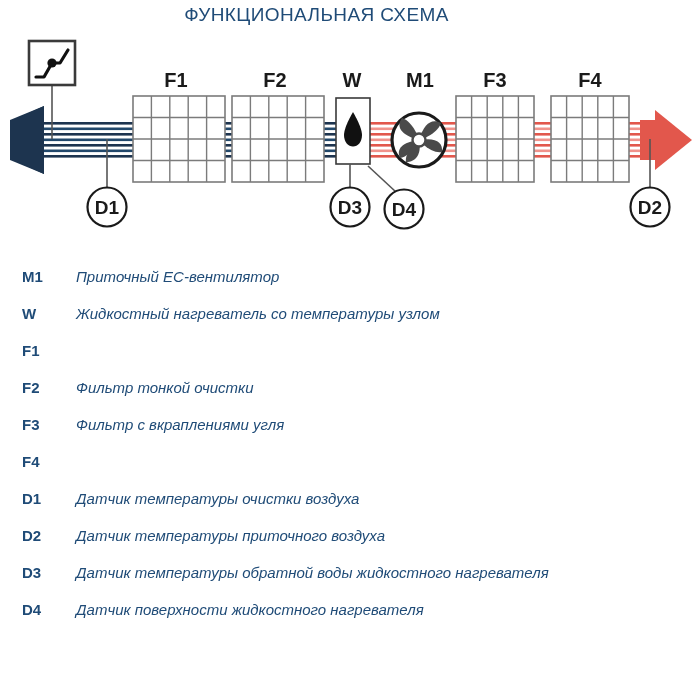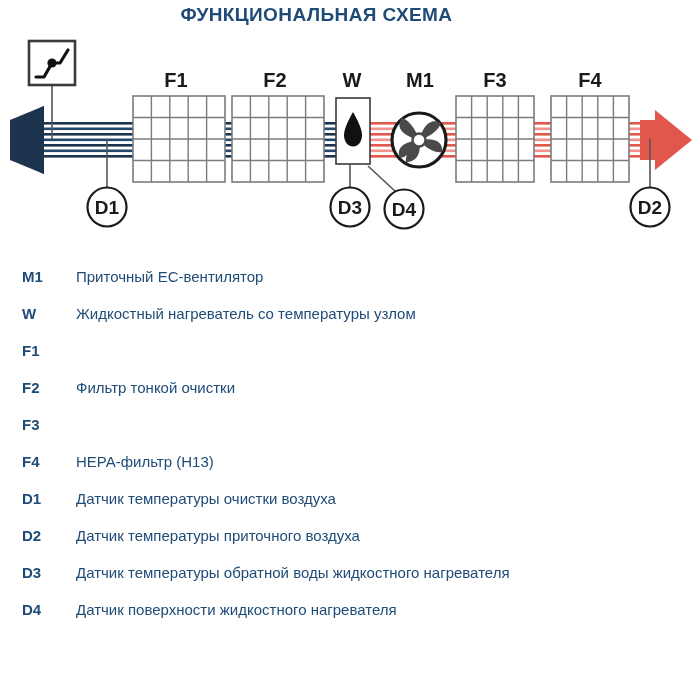--- a/index.html
+++ b/index.html
@@ -21,21 +21,21 @@
   }
 
   
   .title {
     position: absolute;
     top: 4px;
     left: 0;
     width: 633px;
     text-align: center;
     font-size: 19px;
-    font-weight: bold;
+    font-weight: normal;
     letter-spacing: 0.4px;
     color: #1f4b77;
   }
 
   
   .diagram {
     position: absolute;
     top: 34px;
     left: 0;
     width: 700px;
@@ -67,20 +67,21 @@
     flex: 0 0 auto;
   }
   .legend-code.icon-cell {
     display: flex;
     align-items: center;
   }
   .legend-text {
     font-size: 15px;
     color: #1f4b77;
     flex: 1 1 auto;
+    font-style: italic;
   }
   .damper-badge {
     width: 21px;
     height: 21px;
     border: 2px solid #1f4b77;
     box-sizing: border-box;
     display: flex;
     align-items: center;
     justify-content: center;
   }
@@ -250,25 +251,25 @@
       <div class="legend-code">F1</div>
     </div>
 
     <div class="legend-row">
       <div class="legend-code">F2</div>
       <div class="legend-text">Фильтр тонкой очистки</div>
     </div>
 
     <div class="legend-row">
       <div class="legend-code">F3</div>
+      <div class="legend-text">Фильтр с вкраплениями угля</div>
     </div>
 
     <div class="legend-row">
       <div class="legend-code">F4</div>
-      <div class="legend-text">HEPA-фильтр (H13)</div>
     </div>
 
     <div class="legend-row">
       <div class="legend-code">D1</div>
       <div class="legend-text">Датчик температуры очистки воздуха</div>
     </div>
 
     <div class="legend-row">
       <div class="legend-code">D2</div>
       <div class="legend-text">Датчик температуры приточного воздуха</div>

